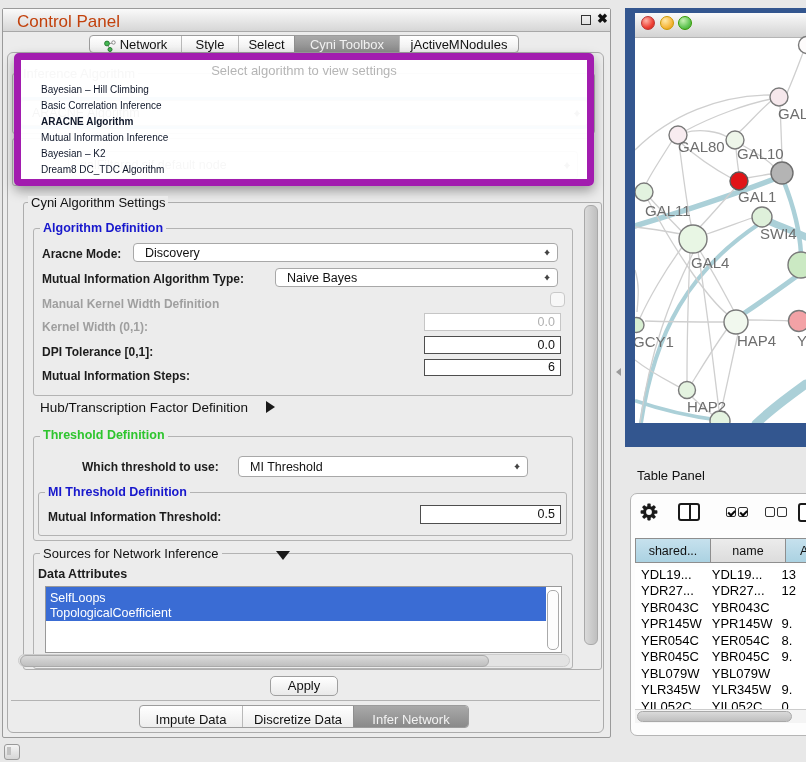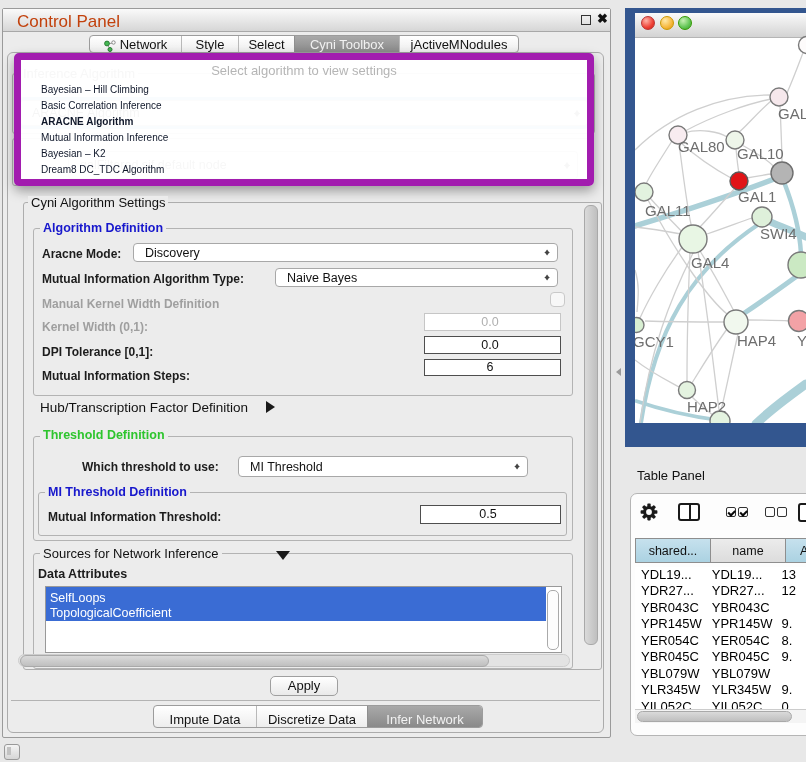--- a/index.html
+++ b/index.html
@@ -8,21 +8,21 @@
 .grp{position:absolute;border:1px solid #b3b3b3;border-radius:3px}
 .grplbl{position:absolute;background:#ececec;padding:0 3px;font-size:13px;color:#111;line-height:13px;white-space:nowrap}
 .lbl{position:absolute;font-weight:bold;font-size:12px;color:#1c1c1c;white-space:nowrap}
 .rlbl{position:absolute;font-size:13.5px;color:#111;white-space:nowrap}
 .dis{color:#9f9f9f}
 .combo{position:absolute;background:#fff;border:1px solid #a8a8a8;border-radius:4px;font-size:12.5px;color:#111}
 .combo .txt{position:absolute;left:11px;top:50%;transform:translateY(-50%);white-space:nowrap}
 .arrows{position:absolute;right:6px;top:50%;width:7px;height:13px;margin-top:-6.5px}
 .arrows::before{content:"";position:absolute;top:0;left:0;border:3.5px solid transparent;border-bottom:4.5px solid #444}
 .arrows::after{content:"";position:absolute;bottom:0;left:0;border:3.5px solid transparent;border-top:4.5px solid #444}
-.field{position:absolute;background:#fff;border:1px solid #4e4e4e;font-size:12.5px;color:#111;text-align:center;padding-right:5px;box-sizing:border-box}
+.field{position:absolute;background:#fff;border:1px solid #4e4e4e;font-size:12.5px;color:#111;text-align:right;padding-right:5px;box-sizing:border-box}
 .field.dd{border-color:#c6c6c6;color:#b0b0b0}
 .tabseg{position:absolute;display:flex;background:linear-gradient(#ffffff,#ededed);border:1px solid #9c9c9c;border-radius:4px;overflow:hidden}
 .tabseg .t{font-size:13px;color:#111;display:flex;align-items:flex-end;justify-content:center;border-left:1px solid #b9b9b9;box-sizing:border-box;white-space:nowrap}
 .tabseg .t:first-child{border-left:none}
 .tabseg .t.sel{background:linear-gradient(#a9a9a9,#8a8a8a);color:#f2f2f2;border-left-color:#8f8f8f}
 .dd-item{height:16px;line-height:16px;font-size:10px;color:#0f172a;padding-left:20px;white-space:nowrap}
 .li{height:15px;line-height:15px;font-size:12.5px;color:#fff;background:#3a6cd4;padding-left:4px}
 .thumbv{position:absolute;border:1px solid #a9a9a9;border-radius:6px;background:linear-gradient(90deg,#dadada,#bfbfbf)}
 .thumbh{position:absolute;border:1px solid #a9a9a9;border-radius:6px;background:linear-gradient(#dadada,#bfbfbf)}
 .light{position:absolute;width:12px;height:12px;border-radius:50%;z-index:3}
@@ -154,21 +154,21 @@
 </div>
 
 <div class="thumbv" style="left:584px;top:205px;width:12px;height:438px"></div>
 <div class="abs" style="left:18px;top:654px;width:552px;height:13px;background:#e3e3e3;border:1px solid #cdcdcd;border-radius:7px;box-sizing:border-box"></div>
 <div class="thumbh" style="left:20px;top:655px;width:467px;height:10px"></div>
 
 <div class="abs" style="left:270px;top:676px;width:66px;height:18px;border:1px solid #9f9f9f;border-radius:5px;background:linear-gradient(#ffffff,#e9e9e9);text-align:center;line-height:17px;font-size:13px;color:#111"><span>Apply</span></div>
 
 <div class="abs" style="left:11px;top:700px;width:589px;height:1px;background:#b3b3b3"></div>
 
-<div class="tabseg" style="left:153px;top:705px;height:21px">
+<div class="tabseg" style="left:139px;top:705px;height:21px">
   <div class="t" style="width:102px">
       <span>Impute Data</span>
     </div>
   <div class="t" style="width:111px">
       <span>Discretize Data</span>
     </div>
   <div class="t sel" style="width:115px">
       <span>Infer Network</span>
     </div>
 </div>

